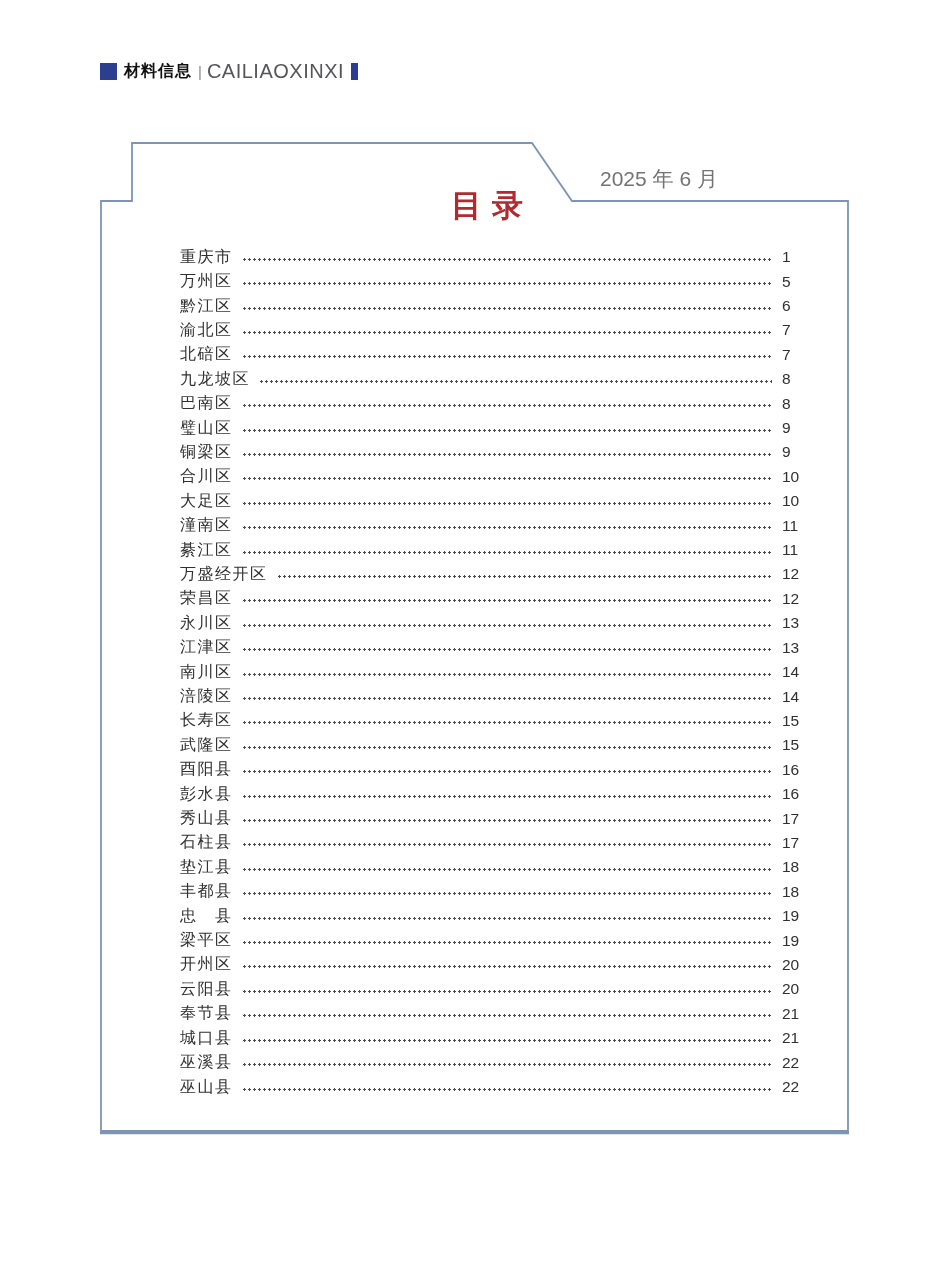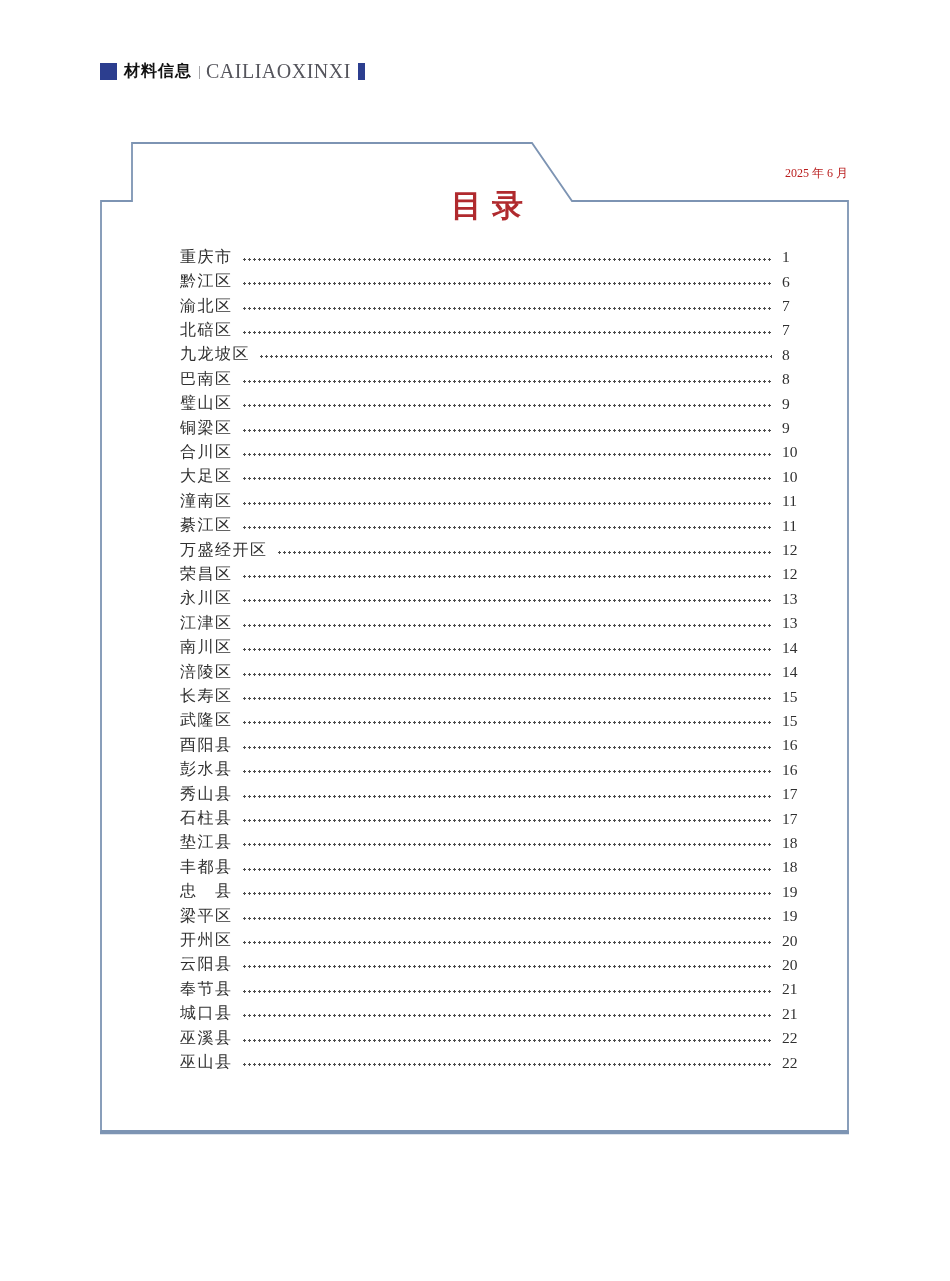--- a/index.html
+++ b/index.html
@@ -10,21 +10,21 @@
     --text-gray: #55555c;
   }
   * { margin: 0; padding: 0; box-sizing: border-box; }
   html, body { background: #ffffff; }
   .page {
     position: relative;
     width: 950px;
     height: 1281px;
     background: #ffffff;
     overflow: hidden;
-    font-family: Liberation Serif, serif;
+    font-family: Liberation Sans, sans-serif;
   }
 
   
   .brand-header {
     position: absolute;
     left: 100px;
     top: 62px;
     height: 18px;
     display: flex;
     align-items: center;
@@ -92,23 +92,23 @@
     letter-spacing: 10px;
     text-indent: 10px;
     white-space: nowrap;
     margin-top: 21px;
   }
   .issue-date {
     position: absolute;
     left: 600px;
     top: 165px;
     width: 248px;
-    text-align: right;
-    font-size: 12px;
-    color: #b91c1c;
+    text-align: left;
+    font-size: 21px;
+    color: #737373;
     white-space: nowrap;
   }
 
   
   .toc-list {
     position: absolute;
     left: 180px;
     top: 245px;
     width: 626px;
   }
@@ -164,20 +164,25 @@
   <div class="page-title">目录</div>
   <div class="issue-date">2025 年 6 月</div>
 
   <div class="toc-list">
       <div class="toc-row">
         <span class="toc-label">重庆市</span>
         <span class="toc-leader"></span>
         <span class="toc-page">1</span>
       </div>
       <div class="toc-row">
+        <span class="toc-label">万州区</span>
+        <span class="toc-leader"></span>
+        <span class="toc-page">5</span>
+      </div>
+      <div class="toc-row">
         <span class="toc-label">黔江区</span>
         <span class="toc-leader"></span>
         <span class="toc-page">6</span>
       </div>
       <div class="toc-row">
         <span class="toc-label">渝北区</span>
         <span class="toc-leader"></span>
         <span class="toc-page">7</span>
       </div>
       <div class="toc-row">

